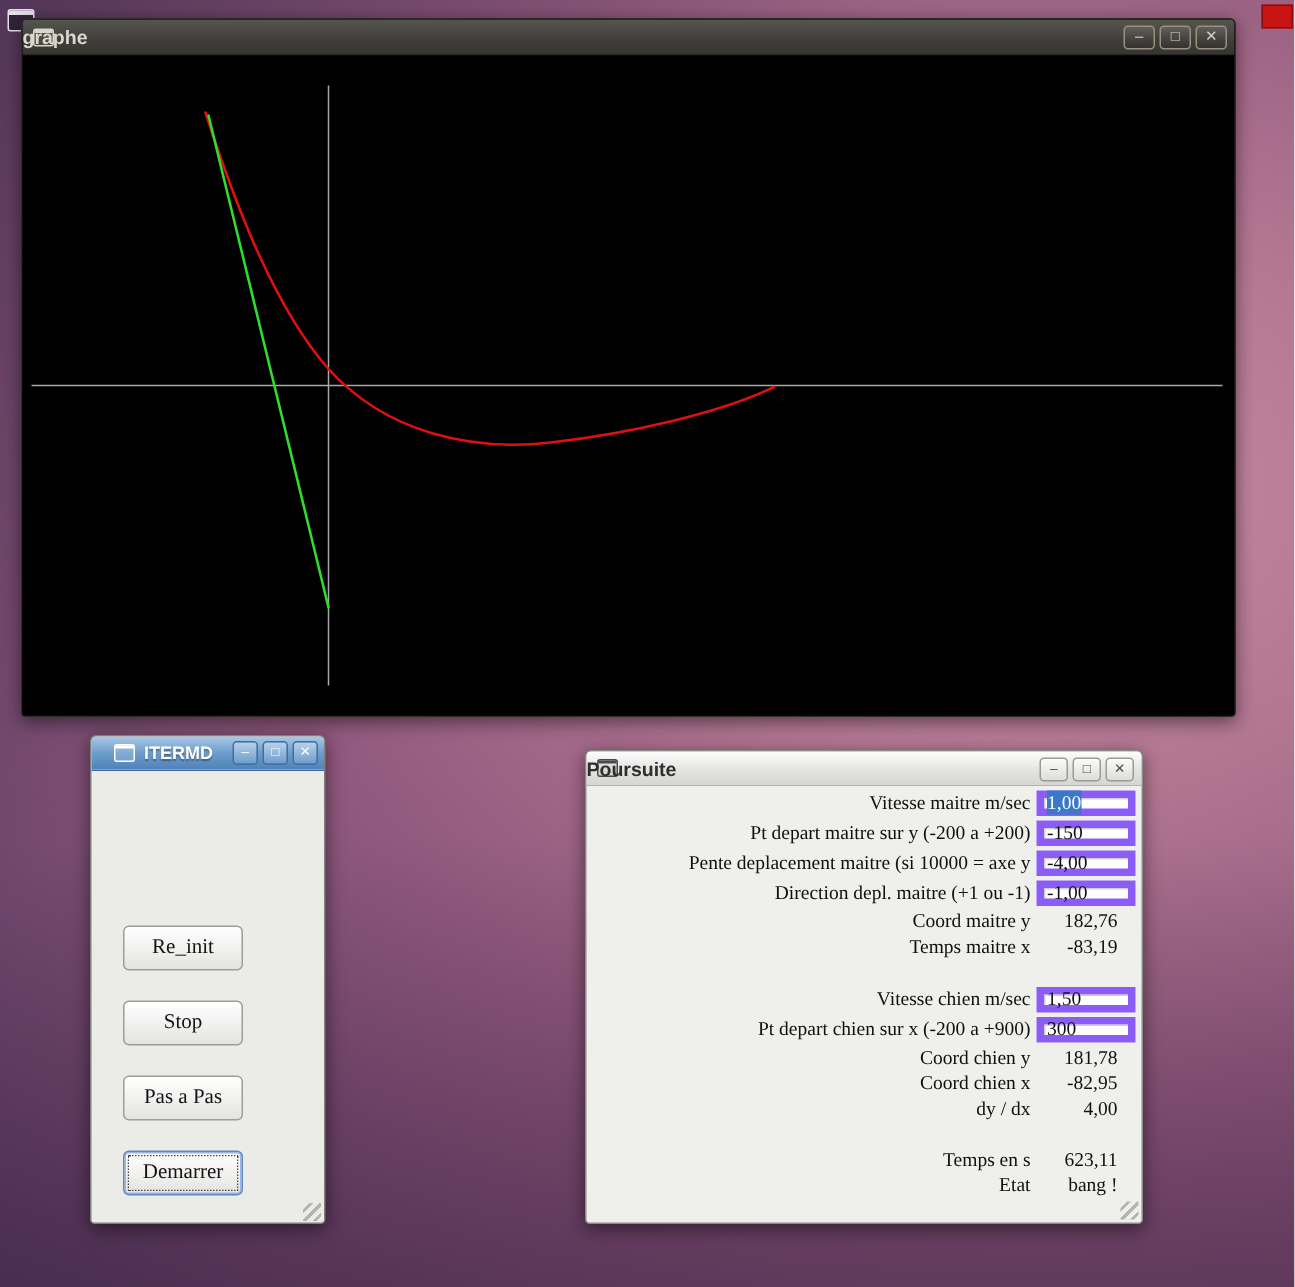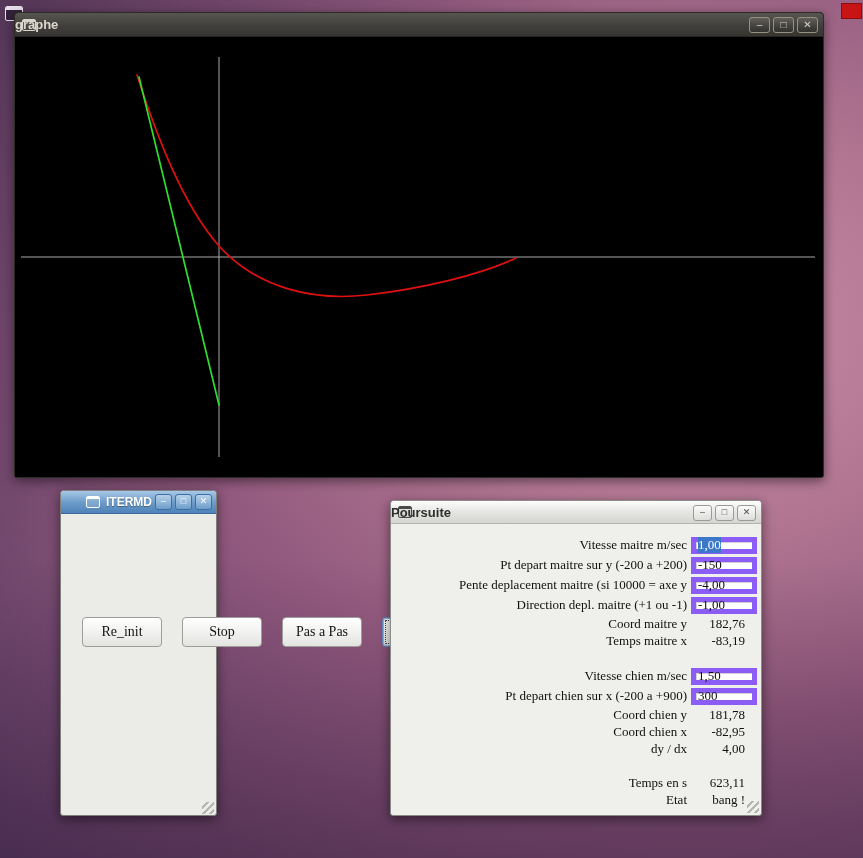--- a/index.html
+++ b/index.html
@@ -30,41 +30,41 @@
   .win-graphe{left:14px;top:12px;width:808px;height:464px;background:#000;border:1px solid #2c2b27;}
   .tb-dark{background:linear-gradient(#57554f,#403e3a 60%,#373531);border-bottom:1px solid #262521;color:#dcd8ce;}
   .tb-dark .tb-title{color:#dcd8ce;}
   .wi-light{border:1px solid #d9d5ca;background:rgba(255,255,255,.06);}
   .wi-light::before{background:#d9d5ca;}
   .win-graphe .wbtn{width:19px;height:14px;border:1px solid #97927f;color:#d6d2c6;font-size:10px;line-height:13px;background:linear-gradient(rgba(255,255,255,.10),rgba(0,0,0,.12));}
   .gcanvas{width:806px;height:440px;background:#000;overflow:hidden;}
 
   
   .win-iter{left:60px;top:490px;width:155px;height:324px;background:#ebebe8;border:1px solid #7f7f7c;}
-  .tb-blue{height:22px;background:linear-gradient(#a9c8e6,#6d9dcb 50%,#4f82b8);border-bottom:1px solid #3c6a9a;padding:0 18px;}
+  .tb-blue{height:22px;background:linear-gradient(#a9c8e6,#6d9dcb 50%,#4f82b8);border-bottom:1px solid #3c6a9a;padding:0 8px;}
   .tb-blue .tb-title-left{color:#fff;font-weight:bold;font-size:12px;margin-left:6px;text-shadow:0 1px 1px rgba(0,0,0,.35);white-space:nowrap;overflow:hidden;max-width:72px;}
   .wi-white{border:1px solid #fff;background:rgba(255,255,255,.15);}
   .wi-white::before{background:#fff;}
   .win-iter .wbtns{right:4px;top:3px;}
   .win-iter .wbtn{width:15px;height:14px;border:1px solid #3f6ea2;color:#fff;font-size:9px;line-height:13px;background:linear-gradient(#b7d2ea,#6e9dca);}
   .iter-body{position:relative;height:302px;}
-  .iter-buttons{position:absolute;left:21px;top:103px;display:flex;flex-direction:row;gap:20px;}
+  .iter-buttons{position:absolute;left:21px;top:103px;display:flex;flex-direction:column;gap:20px;}
   .tk-button{width:80px;height:30px;box-sizing:border-box;display:flex;align-items:center;justify-content:center;
     background:linear-gradient(#ffffff,#ececea 70%,#e3e3e0);border:1px solid #9d9d9a;border-radius:4px;
     font-family:"Liberation Serif",serif;font-size:14px;color:#141414;cursor:default;}
   .tk-button.focused{border-color:#5f86bd;box-shadow:0 0 0 1px #9ab6dd inset;outline:1px dotted #444;outline-offset:-4px;}
 
   
   .win-pour{left:390px;top:500px;width:370px;height:314px;background:#efefec;border:1px solid #8b8b88;}
   .tb-light{height:22px;background:linear-gradient(#fdfdfd,#e4e4e1 55%,#d5d5d1);border-bottom:1px solid #b3b3af;}
   .tb-light .tb-title{color:#2e2e2e;}
   .wi-dark{border:1px solid #4a4a4a;background:rgba(0,0,0,.05);}
   .wi-dark::before{background:#4a4a4a;}
   .win-pour .wbtn{width:17px;height:14px;border:1px solid #9a9a96;color:#4a4a4a;font-size:9px;line-height:13px;background:linear-gradient(#fbfbfb,#dedeb;);background:linear-gradient(#fbfbfb,#dddddb);}
-  .pour-rows{padding-top:11px;font-family:"Liberation Serif",serif;font-size:13px;color:#101010;}
+  .pour-rows{padding-top:1px;font-family:"Liberation Serif",serif;font-size:13px;color:#101010;}
   .frow{display:flex;align-items:center;padding-right:4px;}
   .frow.input{height:20px;}
   .frow.static{height:17px;}
   .spacer{height:17px;}
   .lbl{flex:1;text-align:right;padding-right:4px;white-space:nowrap;}
   .tk-entry{width:66px;height:17px;box-sizing:border-box;background:#fff;border:5px solid #8b5cf6;
     box-shadow:inset 1px 1px 0 rgba(0,0,0,.18);display:flex;align-items:center;padding:0 2px;
     font-family:"Liberation Serif",serif;font-size:13px;cursor:text;}
   .tk-entry .v{white-space:pre;}
   .tk-entry .v.sel{background:#3c78c8;color:#fff;}

